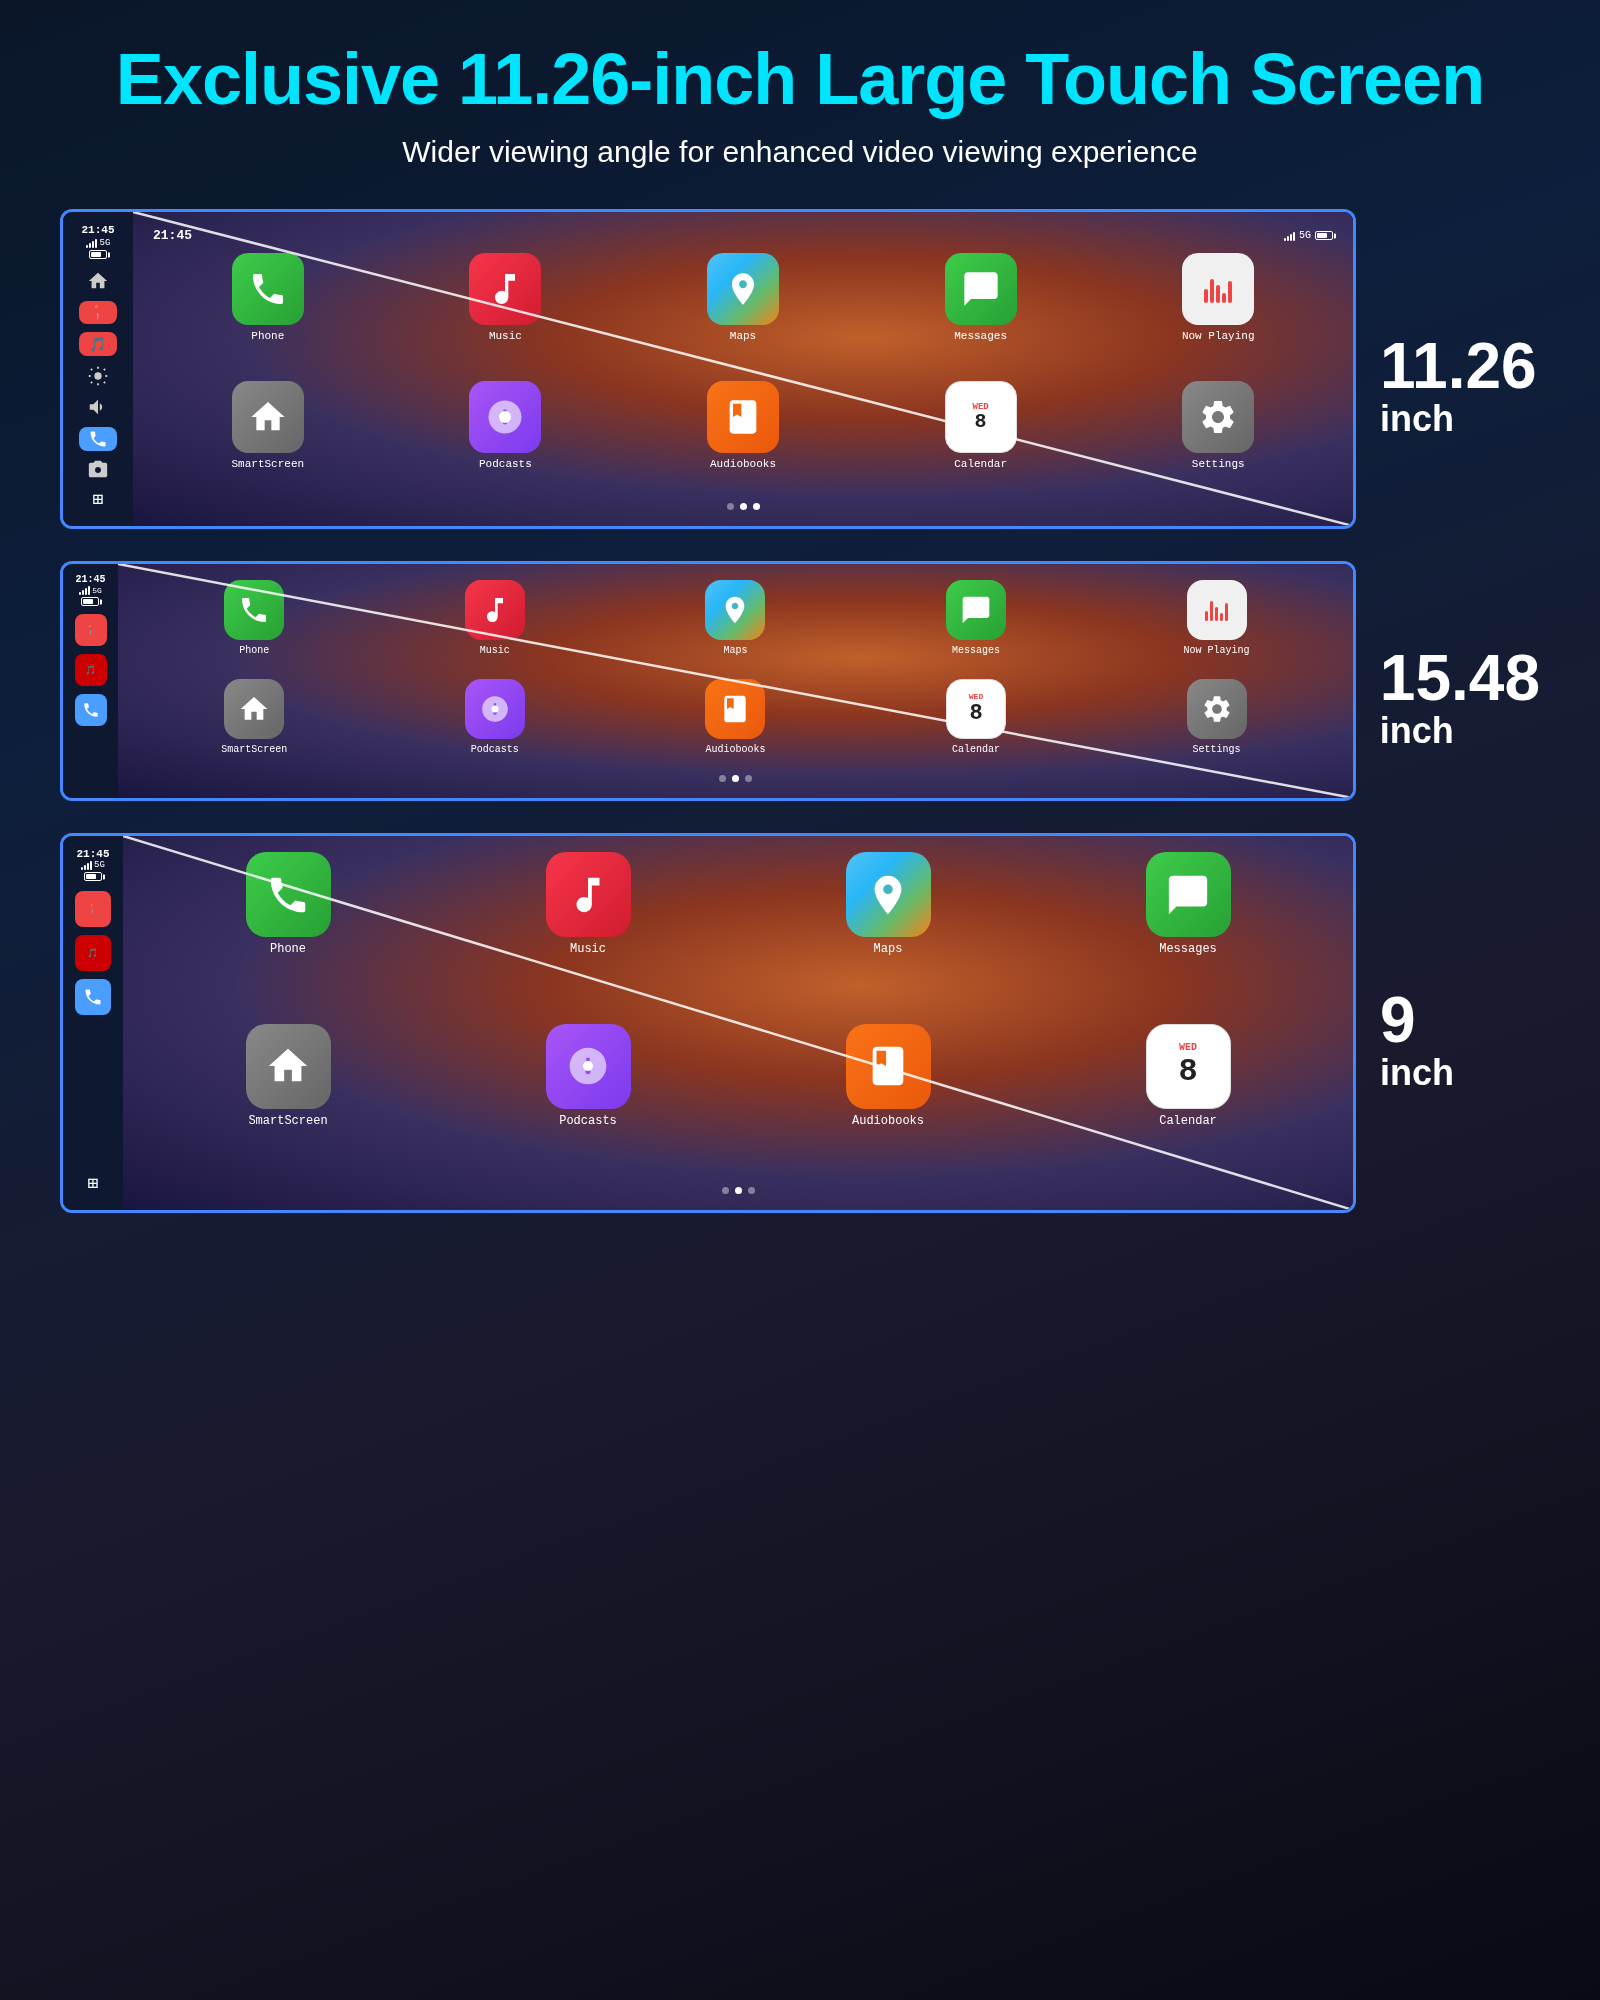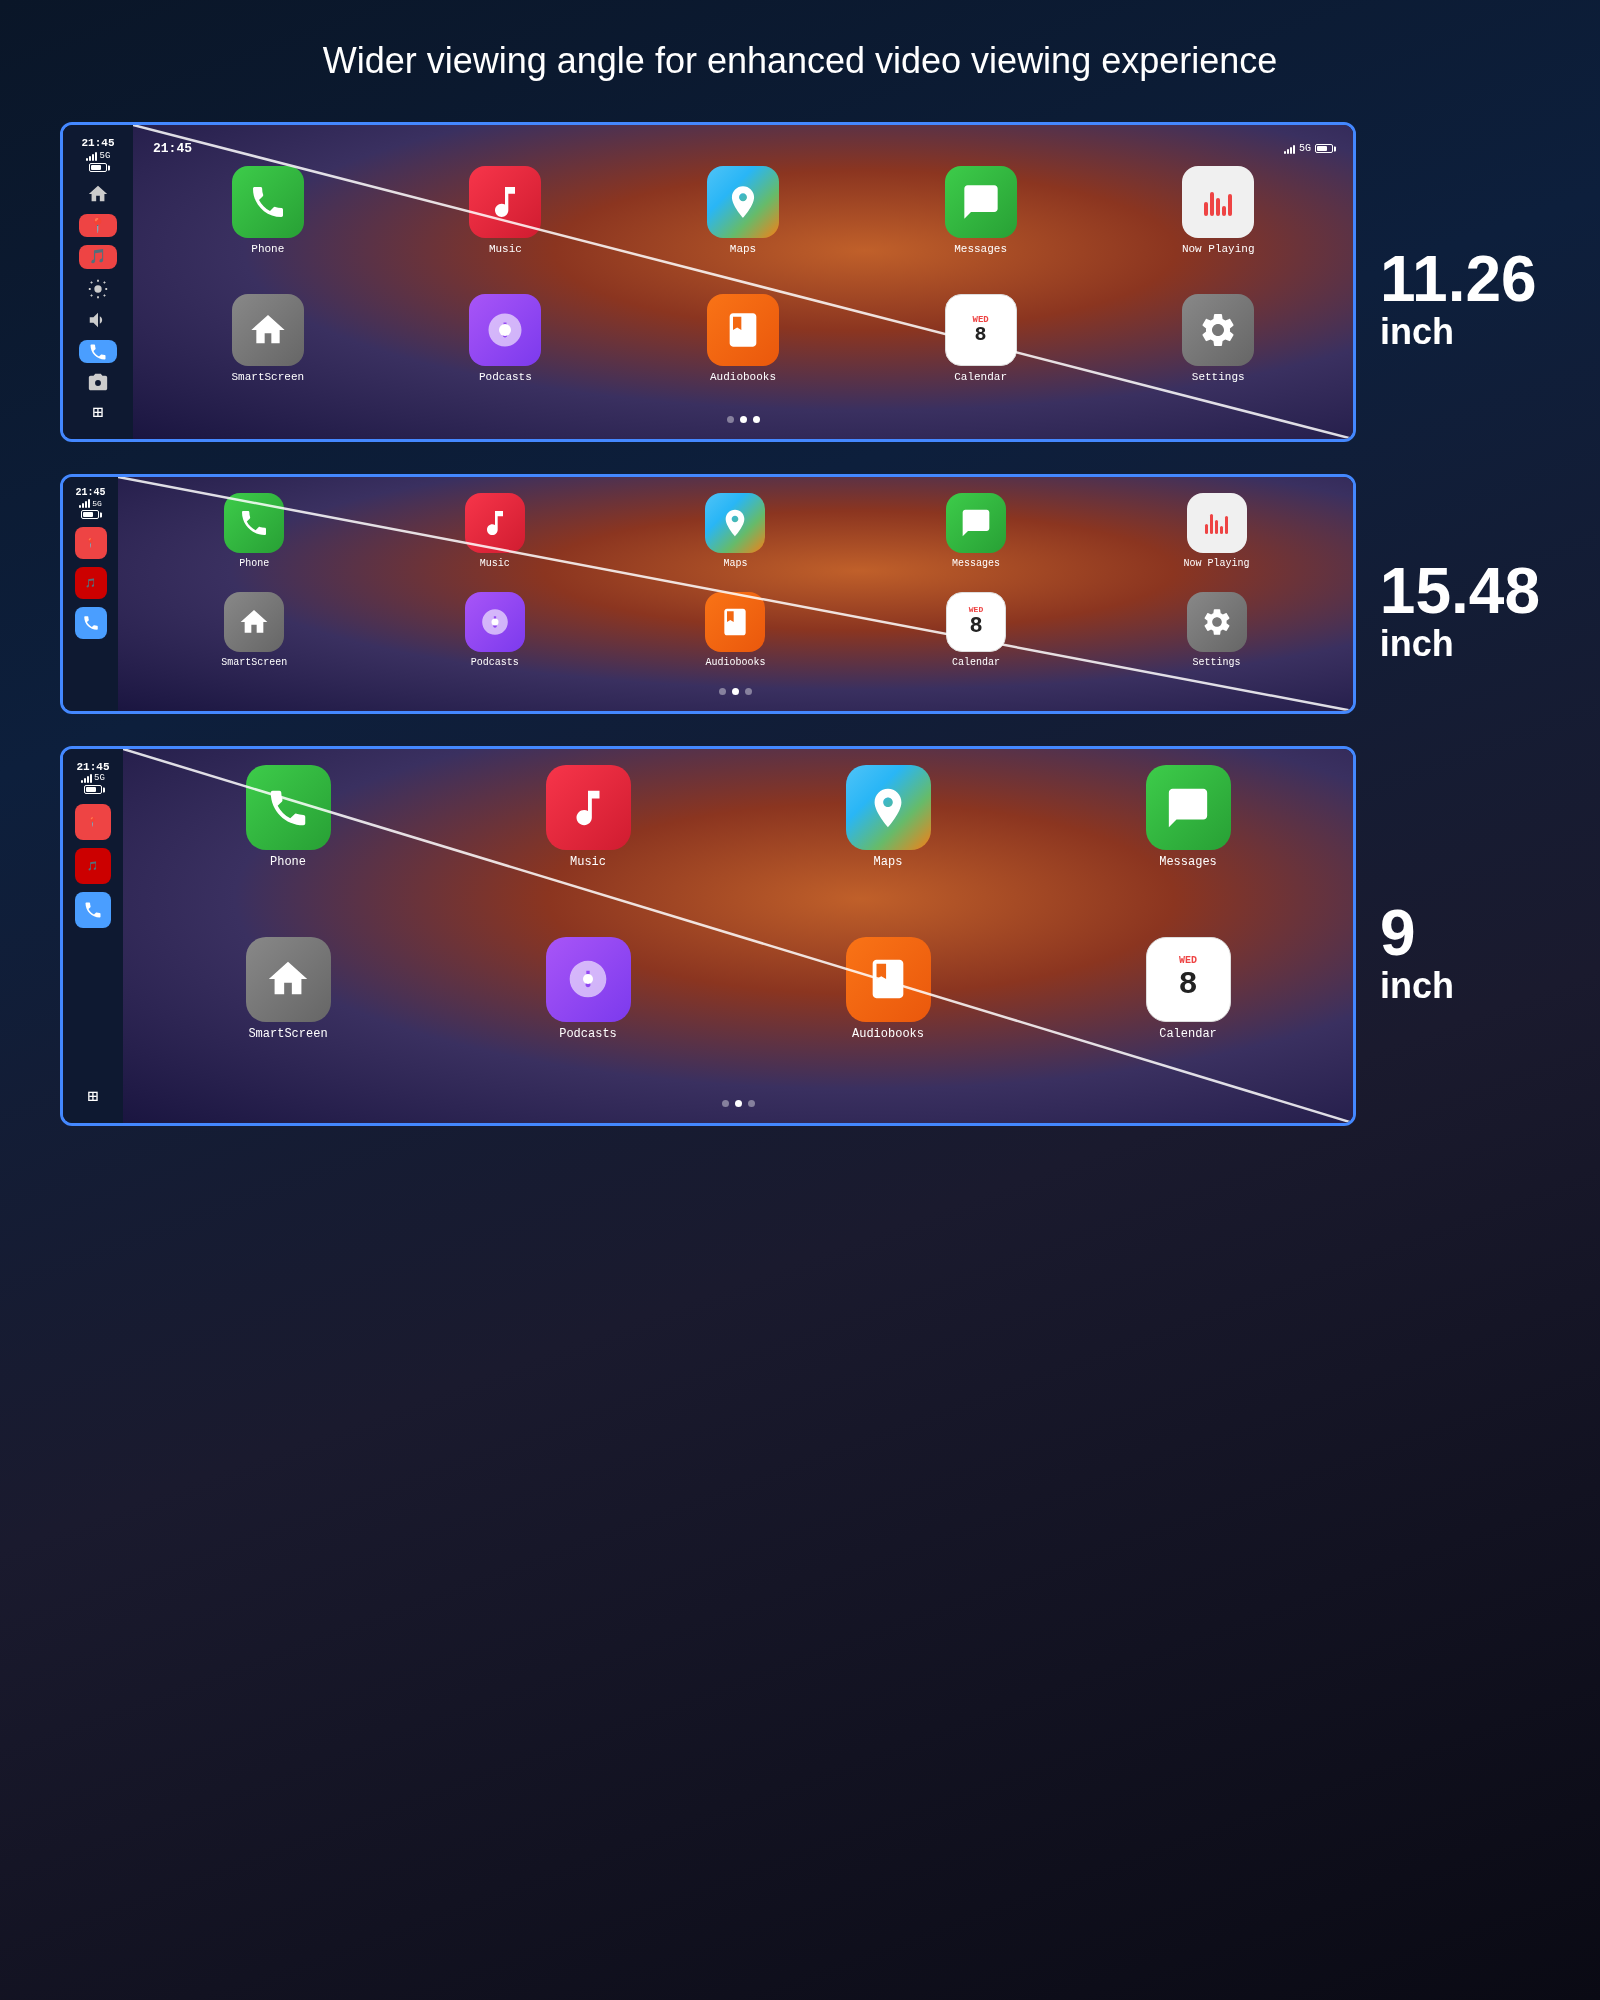--- a/index.html
+++ b/index.html
@@ -21,21 +21,21 @@
     .main-title {
       font-size: 72px;
       font-weight: 900;
       color: #00e5ff;
       letter-spacing: -1px;
       line-height: 1.1;
       margin-bottom: 16px;
     }
 
     .subtitle {
-      font-size: 36px;
+      font-size: 30px;
       color: #ffffff;
       font-weight: 400;
     }
 
     .screens-container {
       display: flex;
       flex-direction: column;
       gap: 32px;
     }
 
@@ -313,20 +313,21 @@
     .np-bar {
       width: 4px;
       border-radius: 2px;
       background: #e44;
     }
   </style>
 </head>
 <body>
 
 <div class="page-header">
+  <div class="main-title">Exclusive 11.26-inch Large Touch Screen</div>
   <div class="subtitle">Wider viewing angle for enhanced video viewing experience</div>
 </div>
 
 <div class="screens-container">
 
   <div class="screen-row screen-11">
     <div class="screen-wrapper">
       <div class="screen-inner">
 
         <div class="sidebar">

